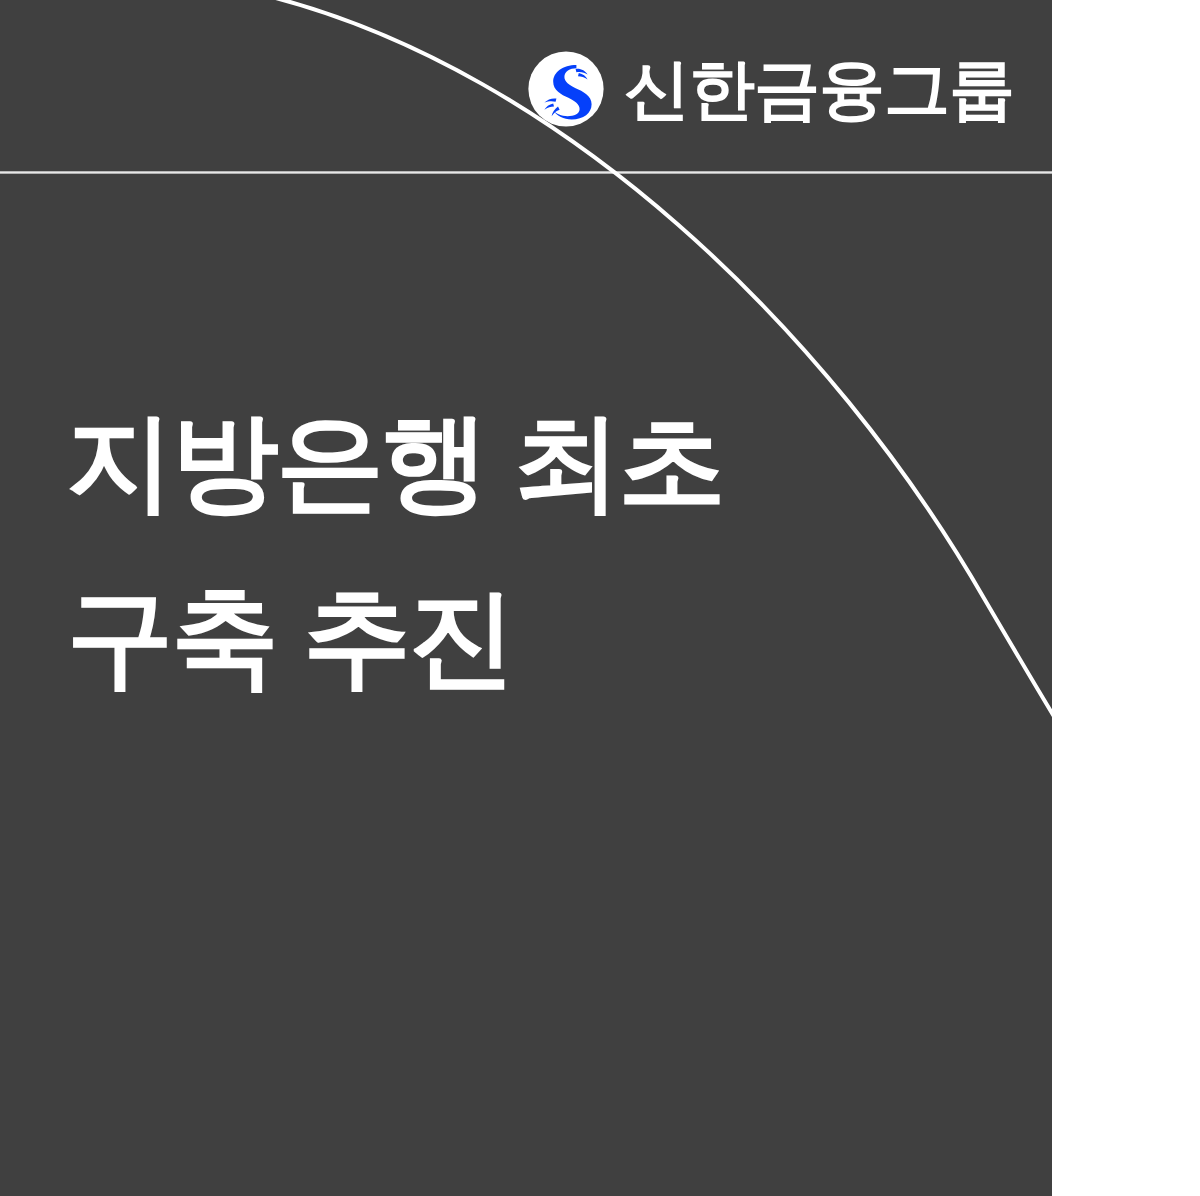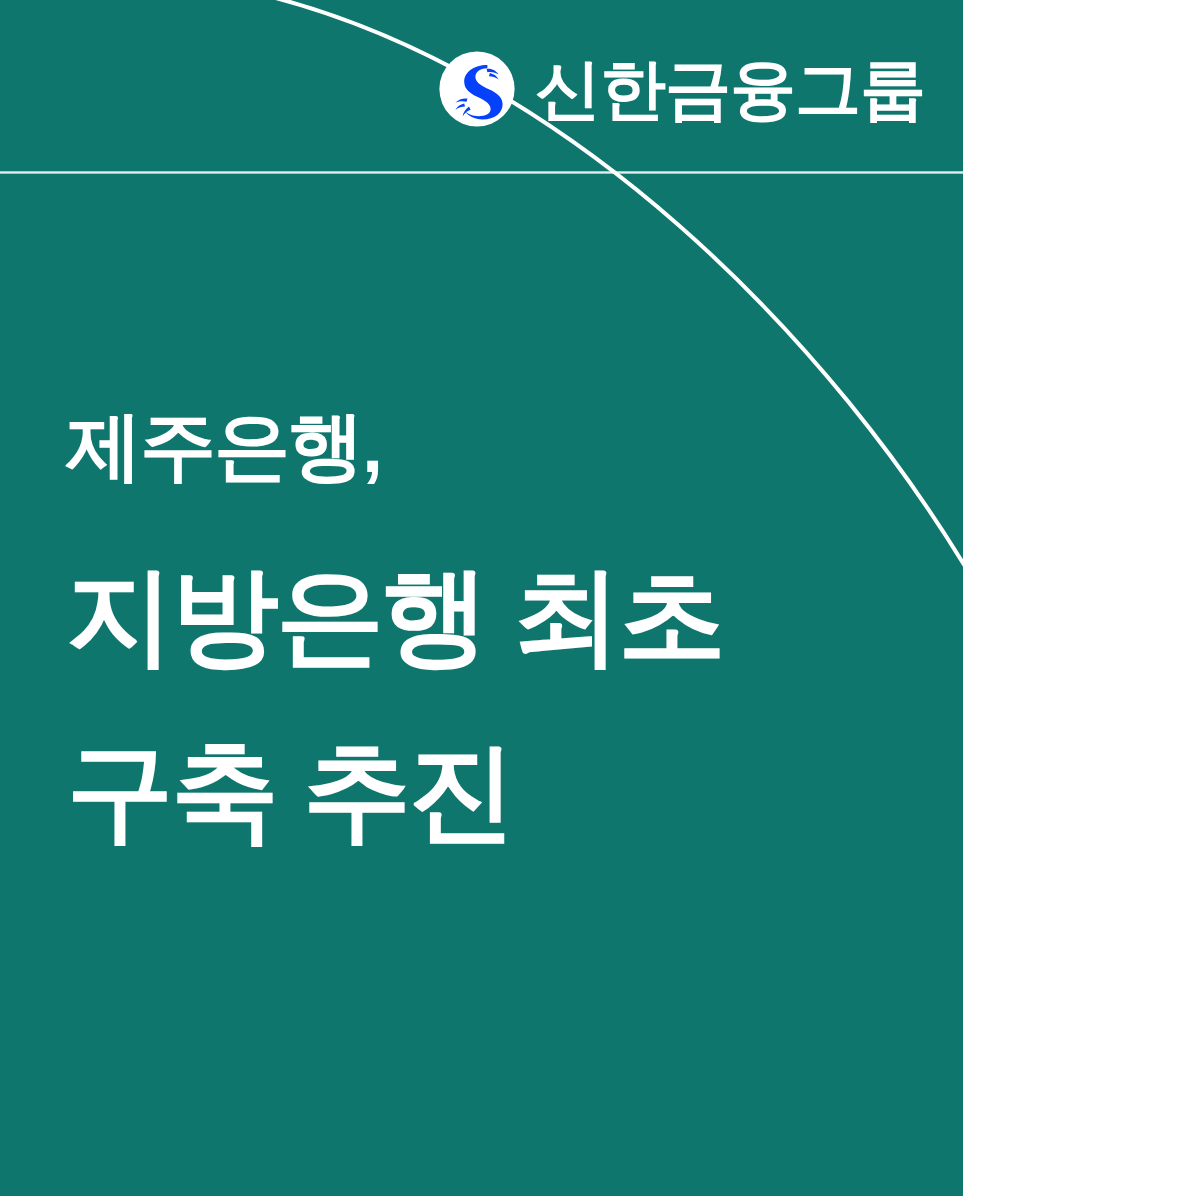--- a/index.html
+++ b/index.html
@@ -7,23 +7,23 @@
     margin: 0;
     padding: 0;
     background: #ffffff;
   }
   body {
     font-family: "Liberation Sans", "DejaVu Sans", sans-serif;
   }
 
   #card {
     position: relative;
-    width: 963px;
+    width: 1052px;
     height: 1196px;
-    background: #0f766e;
+    background: #404040;
     overflow: hidden;
   }
 
   
   #arc-layer {
     position: absolute;
     inset: 0;
     width: 1200px;
     height: 1196px;
     pointer-events: none;
@@ -128,18 +128,17 @@
       <path d="M62 25 C 68 24 74 27 77 32 C 73 29 68 28 63 29 Z" fill="#0540fa"></path>
       <path d="M66 30 C 71 31 75 34 77 38 C 73 35 69 34 65 34 Z" fill="#0540fa"></path>
       <path d="M38 62 C 33 61 27 63 23 67 C 28 65 33 65 37 66 Z" fill="#0540fa"></path>
       <path d="M34 68 C 29 69 25 72 23 76 C 27 73 31 72 35 72 Z" fill="#0540fa"></path>
       <path d="M40 72 C 36 75 33 79 32 84 C 35 80 38 77 42 76 Z" fill="#0540fa"></path>
     </svg>
     <span id="logo-wordmark">신한금융그룹</span>
   </div>
 
   <div id="headline">
-    <div class="hl-line kicker">제주은행,</div>
     <div class="hl-line major">지방은행 최초</div>
     <div class="hl-line major">구축 추진</div>
   </div>
 
 </div>
 
 </body></html>

